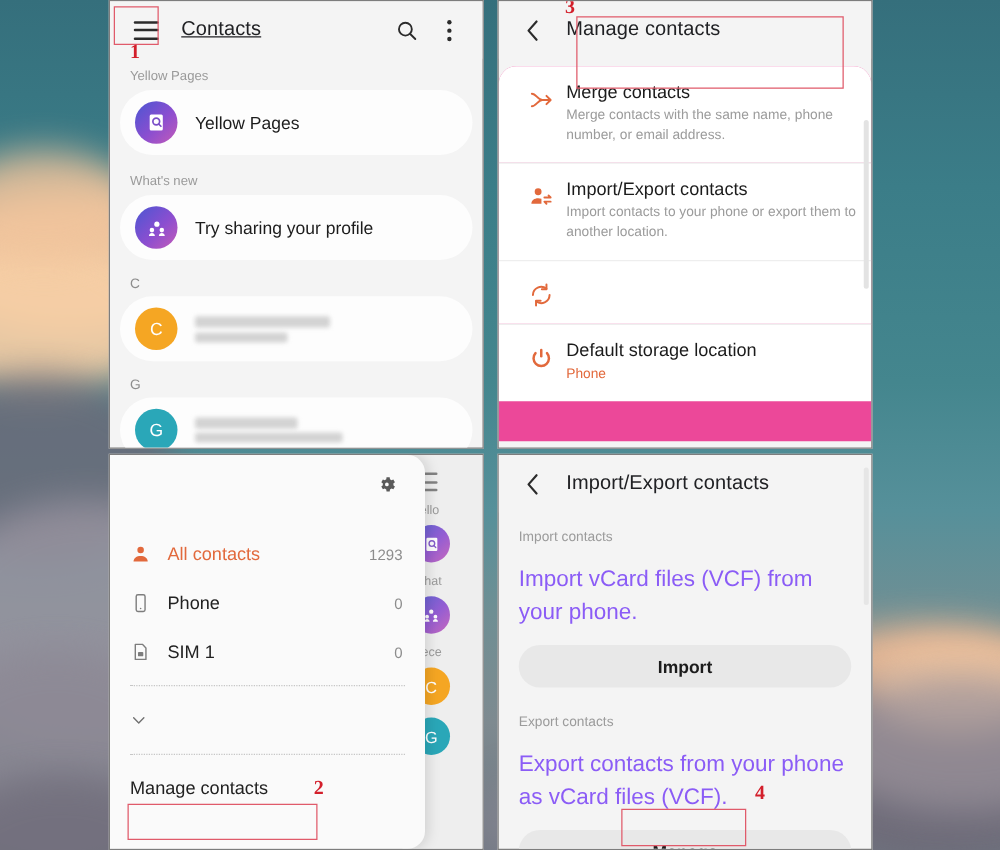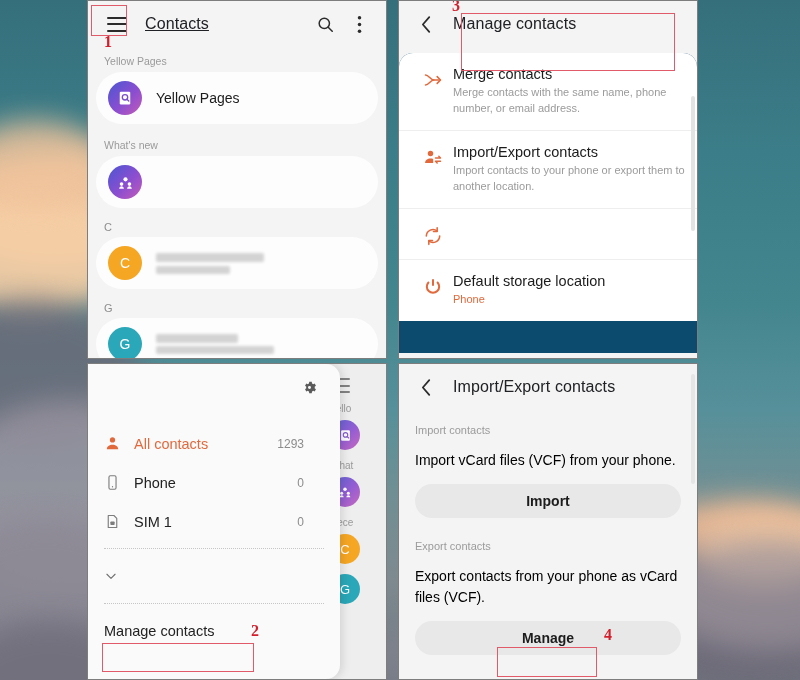--- a/index.html
+++ b/index.html
@@ -80,34 +80,34 @@
   .srow .sicon { width:40px; flex:none; display:flex; justify-content:center; padding-top:4px; }
   .srow .sbody { flex:1; }
   .srow .stitle { font-size:14.5px; color:#1b1b1b; }
   .srow .sdesc { font-size:11px; color:#9b9b9b; line-height:1.45; margin-top:3px; }
   .srow .sdesc.accent { color:#e2693c; }
 
   
   .drawer { position:absolute; left:0; top:0; bottom:0; width:252px; background:#fafafa; z-index:3;
             border-top-right-radius:14px; border-bottom-right-radius:14px; box-shadow:2px 0 10px rgba(0,0,0,.13); }
   .drawer-top { height:46px; display:flex; align-items:center; justify-content:flex-end; padding-right:16px; }
-  .drow { display:flex; align-items:center; padding:11px 36px 11px 16px; }
+  .drow { display:flex; align-items:center; padding:11px 18px 11px 16px; }
   .drow .dicon { width:30px; flex:none; display:flex; justify-content:flex-start; }
   .drow .dlbl { flex:1; font-size:14.5px; color:#222; }
   .drow .dcount { font-size:12px; color:#8c8c8c; }
   .drow.active .dlbl { color:#e2693c; }
   .dotted { border-top:1px dotted #c6c6c6; margin:7px 16px; }
   .behind { position:absolute; right:0; top:0; bottom:0; width:64px; background:#eeeeee; z-index:1; }
   .behind .bh { padding:14px 0 0 8px; }
   .behind .blbl { font-size:10px; color:#9a9a9a; padding:10px 0 4px 8px; }
   .behind .bav { margin:2px 0 0 8px; }
 
   
   .iesect { font-size:11px; color:#9b9b9b; padding:14px 16px 0; }
-  .ietext { font-size:14px; color:#000000; padding:14px 16px 0; line-height:1.45; }
+  .ietext { font-size:18px; color:#8b5cf6; padding:14px 16px 0; line-height:1.45; }
   .pill { margin:14px 16px 0; height:34px; background:#e8e8e8; border-radius:17px;
           display:flex; align-items:center; justify-content:center; font-size:14px; color:#1c1c1c; font-weight:bold; }
 
   
   .hl { position:absolute; border:1.6px solid #e05a6a; background:transparent; z-index:20; pointer-events:none; }
   .num { position:absolute; z-index:21; color:#d31f2b; font-size:16px; font-weight:bold; font-family:"Liberation Serif", serif; }
 
   svg { display:block; }
 </style>
 </head>
@@ -172,20 +172,21 @@
     <div class="sect-label">What's new</div>
     <div class="card">
       <span class="avatar av-purple">
         <svg width="19" height="19" viewBox="0 0 24 24" fill="#fff">
           <circle cx="12" cy="8" r="2.6"></circle>
             <circle cx="7" cy="14" r="2.3"></circle>
             <circle cx="17" cy="14" r="2.3"></circle>
           <path d="M4 20c0-2 1.5-3.2 3-3.2S10 18 10 20zM14 20c0-2 1.5-3.2 3-3.2S20 18 20 20z"></path>
         </svg>
       </span>
+      <span class="lbl">Try sharing your profile</span>
     </div>
 
     <div class="alpha">C</div>
     <div class="card">
       <span class="avatar av-orange">C</span>
       <span style="flex:1">
         <span class="redact" style="display:block;width:108px;"></span>
         <span class="redact two" style="display:block;width:74px;"></span>
       </span>
     </div>
@@ -206,21 +207,21 @@
   <div class="panel">
     <div class="appbar">
       <div class="icon-btn">
         <svg width="11" height="19" viewBox="0 0 12 20" fill="none" stroke="#2b2b2b" stroke-width="1.9" stroke-linecap="round" stroke-linejoin="round">
           <polyline points="9,2 2,10 9,18"></polyline>
         </svg>
       </div>
       <span class="title" style="margin-left:12px;">Manage contacts</span>
     </div>
 
-    <div style="background:#0c4a6e; border-radius:14px 14px 0 0; margin-top:6px; min-height:300px;">
+    <div style="background:#ec4899; border-radius:14px 14px 0 0; margin-top:6px; min-height:300px;">
       <div class="srow" style="border-radius:14px 14px 0 0;">
         <span class="sicon">
           <svg width="20" height="20" viewBox="0 0 24 24" fill="none" stroke="#e2693c" stroke-width="1.9" stroke-linecap="round" stroke-linejoin="round">
             <path d="M3 6c4 0 6 6 10 6h7"></path>
               <path d="M3 18c4 0 6-6 10-6"></path>
             <polyline points="17,8 21,12 17,16"></polyline>
           </svg>
         </span>
         <span class="sbody">
           <span class="stitle" style="display:block">Merge contacts</span>

